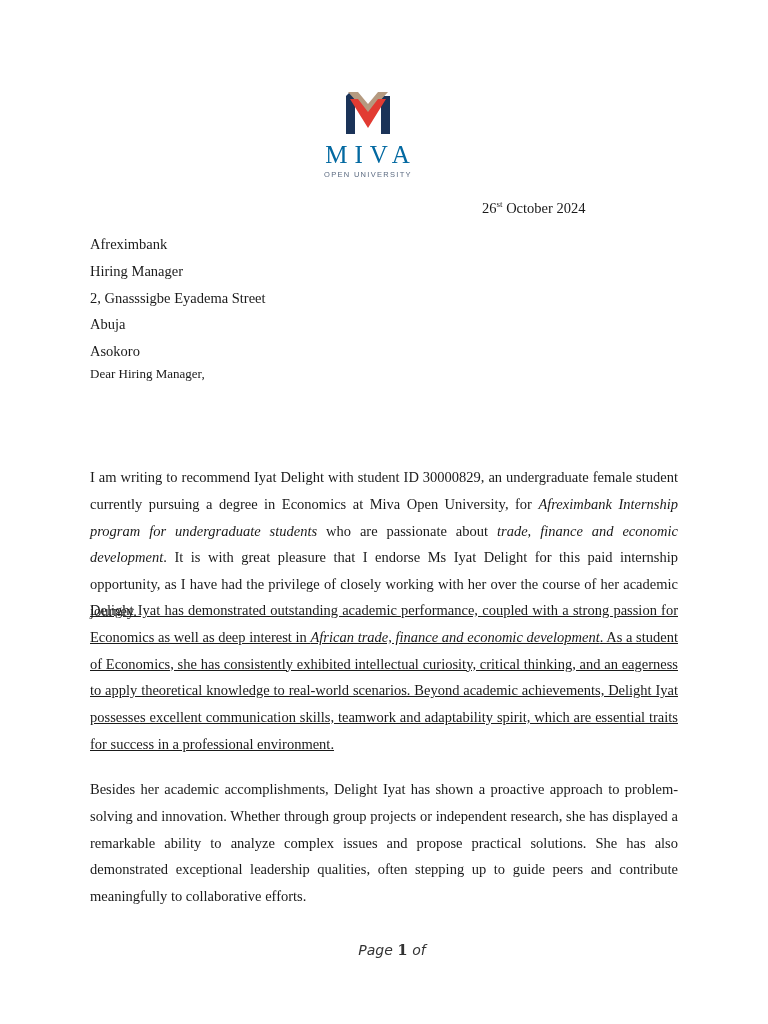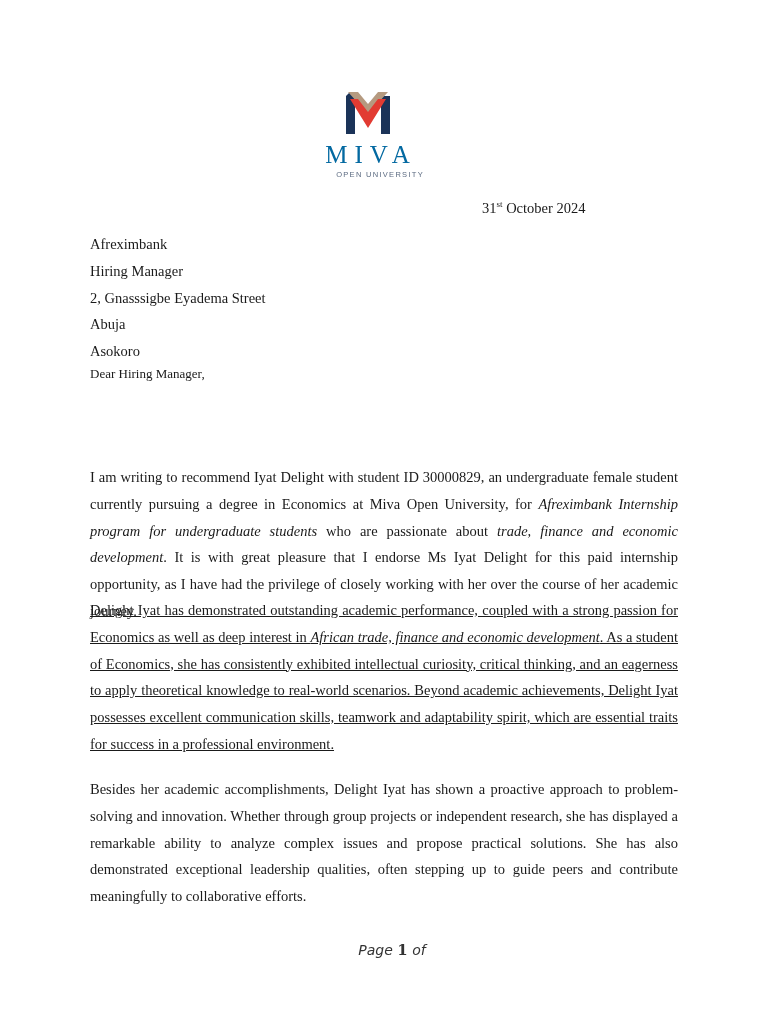--- a/index.html
+++ b/index.html
@@ -41,21 +41,21 @@
     color: #0369a1;
     line-height: 25px;
     padding-left: 6px;
     box-sizing: border-box;
   }
   .logo-sub {
     position: absolute;
     left: 0;
     top: 81px;
     width: 112px;
-    text-align: right;
+    text-align: center;
     font-family: "Liberation Sans", "DejaVu Sans", sans-serif;
     font-size: 7.5px;
     letter-spacing: 1.3px;
     color: #5b6a80;
     line-height: 8px;
   }
   .date {
     position: absolute;
     left: 482px;
     top: 199px;
@@ -127,21 +127,21 @@
     <polygon points="37,6 46,6 46,44 37,44" fill="#1b3358"></polygon>
 
     <polygon points="4,2 14,2 24,14 34,2 44,2 24,24" fill="#b59a80"></polygon>
 
     <polygon points="6,9 14,9 24,22 34,9 42,9 24,38" fill="#e23b32"></polygon>
   </svg>
   <div class="logo-word">MIVA</div>
   <div class="logo-sub">OPEN UNIVERSITY</div>
 </div>
 
-<div class="date"><span>31</span><sup>st</sup><span> October 2024</span></div>
+<div class="date"><span>26</span><sup>st</sup><span> October 2024</span></div>
 
 <div class="address">
   <div>Afreximbank</div>
   <div>Hiring Manager</div>
   <div>2, Gnasssigbe Eyadema Street</div>
   <div>Abuja</div>
   <div>Asokoro</div>
 </div>
 
 <div class="salutation">Dear Hiring Manager,</div>

